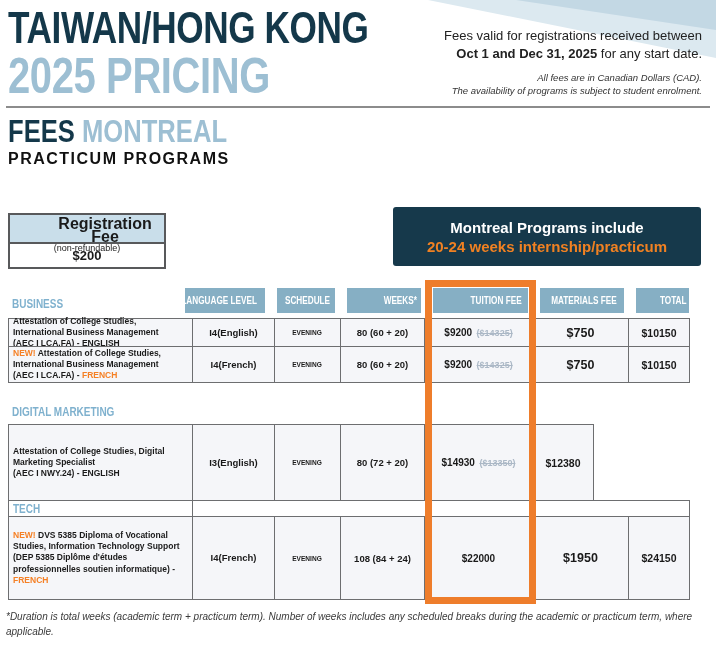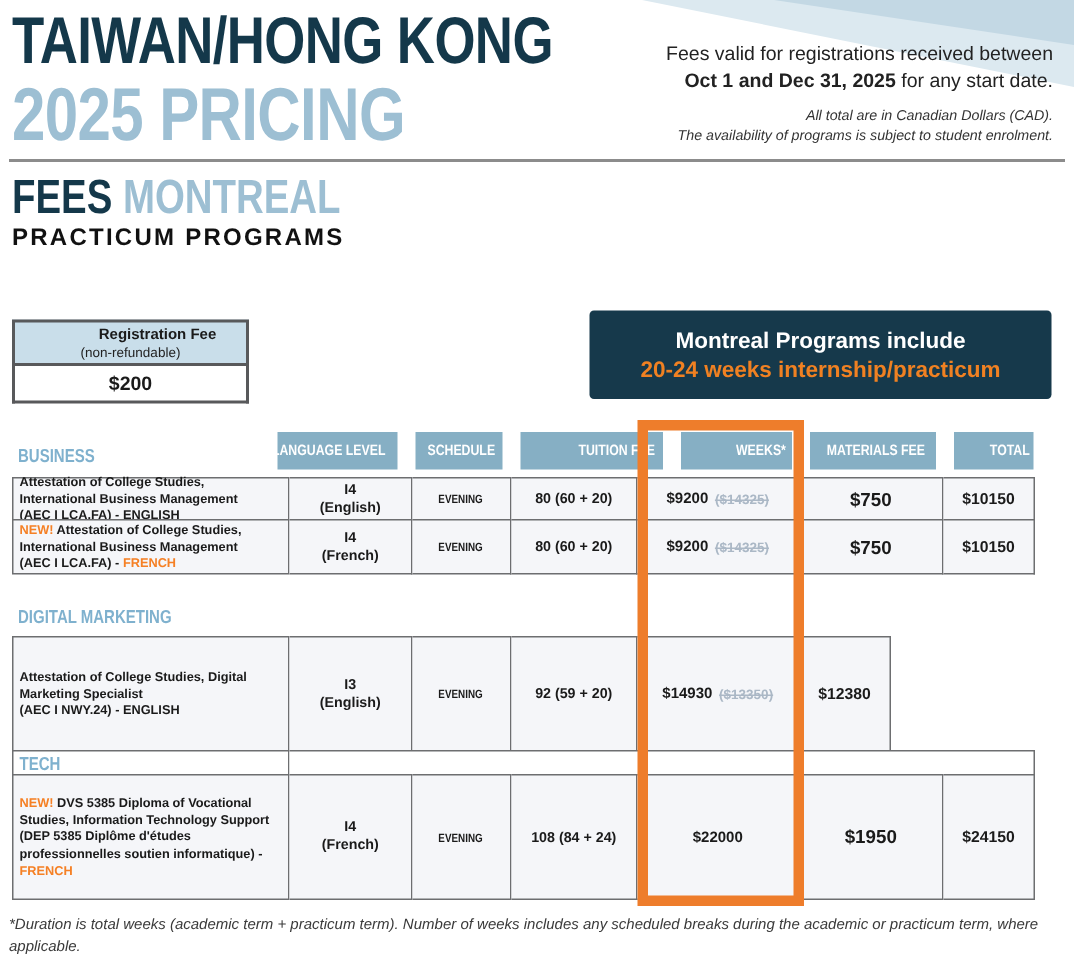--- a/index.html
+++ b/index.html
@@ -33,21 +33,21 @@
   
   .fees-line { position:absolute; left:8px; top:114px; font-weight:bold; font-size:32px; line-height:34px; }
   .fees-line .dark { color:#14384a; }
   .fees-line .lite { color:#9dbfd3; }
   .practicum { position:absolute; left:8px; top:150px; font-weight:bold; font-size:16px;
                letter-spacing:1.5px; color:#111; }
 
   
   .regbox { position:absolute; left:8px; top:213px; width:158px; }
   .regbox .rhead { border:2px solid #58595b; background:#c9deea; height:31px; text-align:center; padding-top:2px; }
-  .regbox .rhead .t1 { font-size:10px; font-weight:bold; display:block; line-height:13px;padding-left:36px; }
+  .regbox .rhead .t1 { font-size:16px; font-weight:bold; display:block; line-height:13px;padding-left:36px; }
   .regbox .rhead .t2 { font-size:9px; display:block; line-height:11px; color:#222; }
   .regbox .rval { border:2px solid #58595b; border-top:0; background:#fff; height:25px;
                   display:flex; align-items:center; justify-content:center;
                   font-size:13px; font-weight:bold; }
 
   
   .banner { position:absolute; left:393px; top:207px; width:308px; height:59px; background:#16394b;
             border-radius:3px; display:flex; flex-direction:column; align-items:center; justify-content:center; }
   .banner .b1 { color:#ffffff; font-weight:bold; font-size:15px; line-height:19px; }
   .banner .b2 { color:#f08122; font-weight:bold; font-size:15px; line-height:19px; }
@@ -77,21 +77,21 @@
   .row-c { height:77px; }
   .tech-label-row { height:17px; margin-top:-1px; }
   .tech-label-row .cell { background:#ffffff; justify-content:flex-start; padding-left:4px; }
   .row-d { height:84px; margin-top:-1px; }
 
   .prog-cell { flex-direction:column; align-items:flex-start; justify-content:center;
                padding:2px 4px; text-align:left; }
   .prog { font-size:8.5px; font-weight:bold; line-height:1.3; color:#1a1a1a; }
   .hl { color:#f58025; }
   .code-line { display:block; }
-  .lang-cell { flex-direction:column; font-weight:bold; font-size:9.5px; line-height:1.25; }
+  .lang-cell { flex-direction:row; font-weight:bold; font-size:9.5px; line-height:1.25; }
   .sched { font-weight:bold; font-size:8px; }
   .weeks { font-weight:bold; font-size:9.5px; }
   .money { font-weight:bold; font-size:10px; }
   .old { color:#abb8c6; text-decoration:line-through; font-size:9px; font-weight:bold; }
   .mat { font-weight:bold; font-size:12.5px; }
   .tot { font-weight:bold; font-size:10.5px; }
 
   
   .orange-rect { position:absolute; left:425px; top:280px; width:111px; height:324px;
                  border:7px solid #ee7d2b; z-index:10; pointer-events:none; }
@@ -109,21 +109,21 @@
 
   <div class="title">
     <span class="l1"><span class="cond">TAIWAN/HONG KONG</span></span>
     <span class="l2"><span class="cond">2025 PRICING</span></span>
   </div>
 
   <div class="hdr-right">
     <div class="v1">Fees valid for registrations received between</div>
     <div class="v2"><b>Oct 1 and Dec 31, 2025</b><span> for any start date.</span></div>
     <div class="notes">
-      <div>All total are in Canadian Dollars (CAD).</div>
+      <div>All fees are in Canadian Dollars (CAD).</div>
       <div>The availability of programs is subject to student enrolment.</div>
     </div>
   </div>
 
   <div class="divider"></div>
 
   <div class="fees-line">
     <span class="cond"><span class="dark">FEES </span><span class="lite">MONTREAL</span></span>
   </div>
   <div class="practicum">PRACTICUM PROGRAMS</div>
@@ -146,25 +146,25 @@
     <div class="trow t-header">
       <div class="seclabel-cell">
         <span class="seclabel cond">BUSINESS</span>
       </div>
       <div class="hcell hw-lang">
           <span class="cond-c">LANGUAGE LEVEL</span>
         </div>
       <div class="hcell hw-sched">
           <span class="cond-c">SCHEDULE</span>
         </div>
+      <div class="hcell hw-weeks">
+          <span class="cond-c">WEEKS*</span>
+        </div>
       <div class="hcell hw-tuit">
           <span class="cond-c">TUITION FEE</span>
-        </div>
-      <div class="hcell hw-weeks">
-          <span class="cond-c">WEEKS*</span>
         </div>
       <div class="hcell hw-mat">
           <span class="cond-c">MATERIALS FEE</span>
         </div>
       <div class="hcell hw-tot">
           <span class="cond-c">TOTAL</span>
         </div>
     </div>
 
     <div class="t-spacer"></div>
@@ -235,21 +235,21 @@
         </div>
       </div>
       <div class="cell cw-lang lang-cell">
         <span>I3</span>
         <span>(English)</span>
       </div>
       <div class="cell cw-sched">
           <span class="sched cond-c">EVENING</span>
         </div>
       <div class="cell cw-weeks">
-          <span class="weeks">92 (59 + 20)</span>
+          <span class="weeks">80 (72 + 20)</span>
         </div>
       <div class="cell cw-tuit"><span class="money">$14930</span>&nbsp;<span class="old">($13350)</span></div>
       <div class="cell cw-tot">
           <span class="tot">$12380</span>
         </div>
     </div>
 
     <div class="trow tech-label-row">
       <div class="cell cw-prog">
         <span class="seclabel cond">TECH</span>

